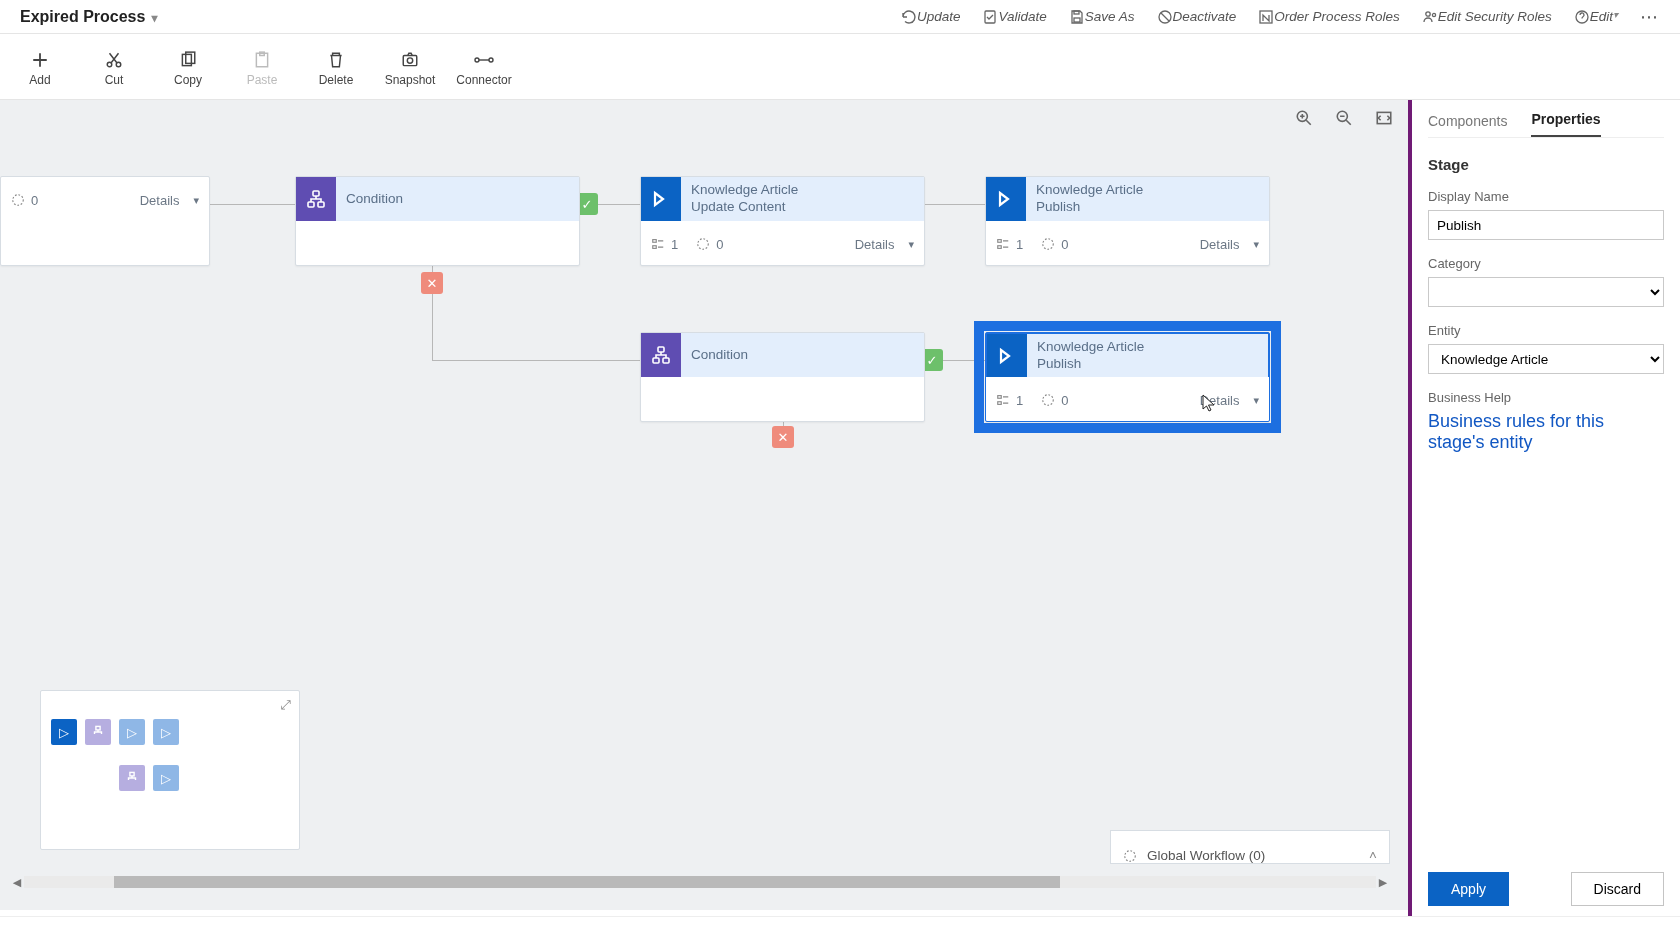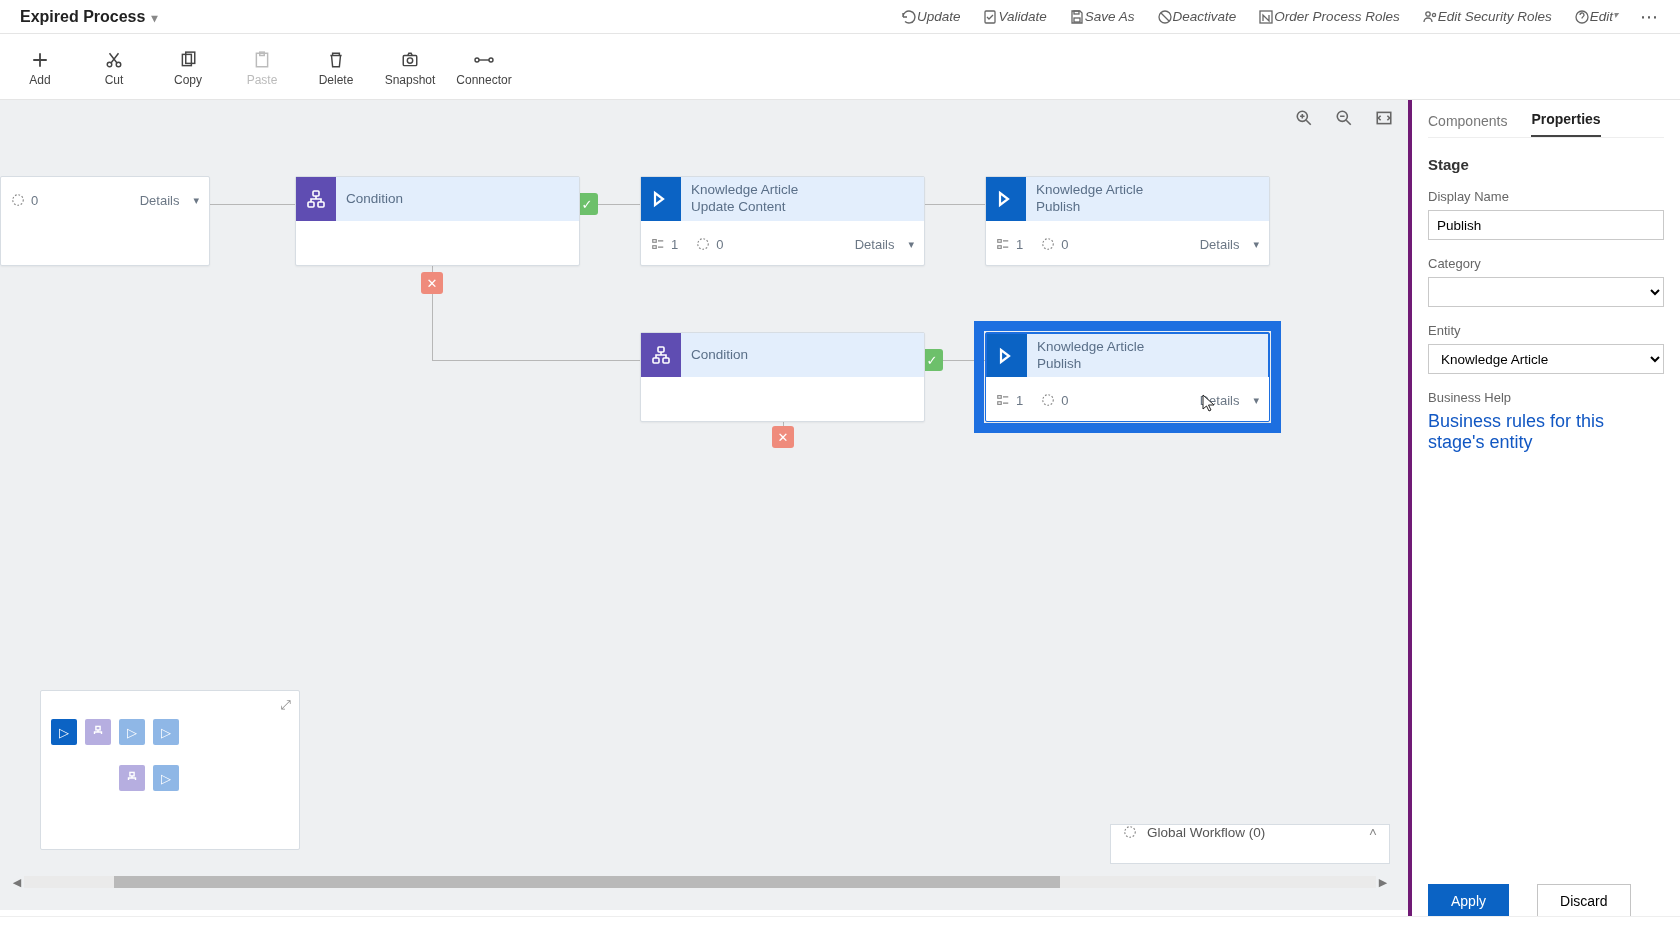--- a/index.html
+++ b/index.html
@@ -60,39 +60,39 @@
 .minimap .expand { position:absolute; top:6px; right:8px; color:#888; cursor:pointer; font-size:13px; }
 .mm-row { display:flex; gap:8px; margin-top: 18px; }
 .mm-row + .mm-row { margin-top: 20px; }
 .mm-cell { width:26px; height:26px; border-radius:2px; display:flex; align-items:center; justify-content:center; color:#fff; font-size:13px; }
 .mm-stage { background:#8fb7e6; }
 .mm-stage.active { background:#0b63c4; }
 .mm-cond { background:#b6aee0; }
 .mm-spacer { width:26px; height:26px; }
 
 
-.gw-bar { position:absolute; right:18px; bottom:46px; width:280px; height:40px; background:#fff; border:1px solid #d7dde3; display:flex; align-items:flex-start; padding:0 12px; gap:10px; font-size:13.5px; color:#555; }
+.gw-bar { position:absolute; right:18px; bottom:46px; width:280px; height:34px; background:#fff; border:1px solid #d7dde3; display:flex; align-items:flex-end; padding:0 12px; gap:10px; font-size:13.5px; color:#555; }
 .gw-bar .chev { margin-left:auto; color:#888; }
 
 
 .hscroll { position:absolute; left:10px; right:18px; bottom:20px; height:16px; display:flex; align-items:center; }
 .hscroll .track { flex:1; height:12px; background:#eaeaea; position:relative; }
 .hscroll .thumb { position:absolute; left:90px; width:70%; top:0; bottom:0; background:#b9b9b9; }
 .hscroll .arrow { width:14px; text-align:center; color:#777; font-size:11px; }
 
 
 .side { position:absolute; top:100px; right:0; width:272px; bottom:0; background:#fff; border-left:4px solid #701a75; padding: 0 16px 16px; }
 .side-tabs { display:flex; gap:24px; height:38px; align-items:flex-end; border-bottom:1px solid #eee; }
 .side-tab { font-size:14px; color:#777; padding-bottom:8px; cursor:pointer; }
 .side-tab.active { color:#222; font-weight:600; border-bottom:2px solid #444; }
 .side h3 { font-size:15px; font-weight:600; margin:18px 0 6px; color:#333; }
 .side label { display:block; font-size:13px; color:#666; margin:16px 0 6px; }
 .side input[type=text], .side select { width:100%; height:30px; border:1px solid #c9c9c9; padding:0 8px; font-size:13.5px; background:#fff; }
 .side a.link { color:#1157c3; font-size:18px; text-decoration:none; }
-.side-footer { position:absolute; bottom:16px; left:16px; right:16px; display:flex; gap:28px; justify-content:flex-start; }
+.side-footer { position:absolute; bottom:28px; left:16px; right:16px; display:flex; gap:28px; justify-content:space-between; }
 .btn { height:34px; padding:0 22px; font-size:14px; border:1px solid #c4c4c4; background:#fff; cursor:pointer; }
 .btn.primary { background:#0b63c4; border-color:#0b63c4; color:#fff; }
 
 
 .cursor { position:absolute; width:14px; height:18px; pointer-events:none; }
 .cursor svg { width:14px; height:18px; }
 
 
 .status-strip { position:absolute; left:0; right:0; bottom:0; height:18px; background:#fff; border-top:1px solid #eee; font-size:11px; color:#888; padding-left:30px; display:flex; align-items:center; }
 

